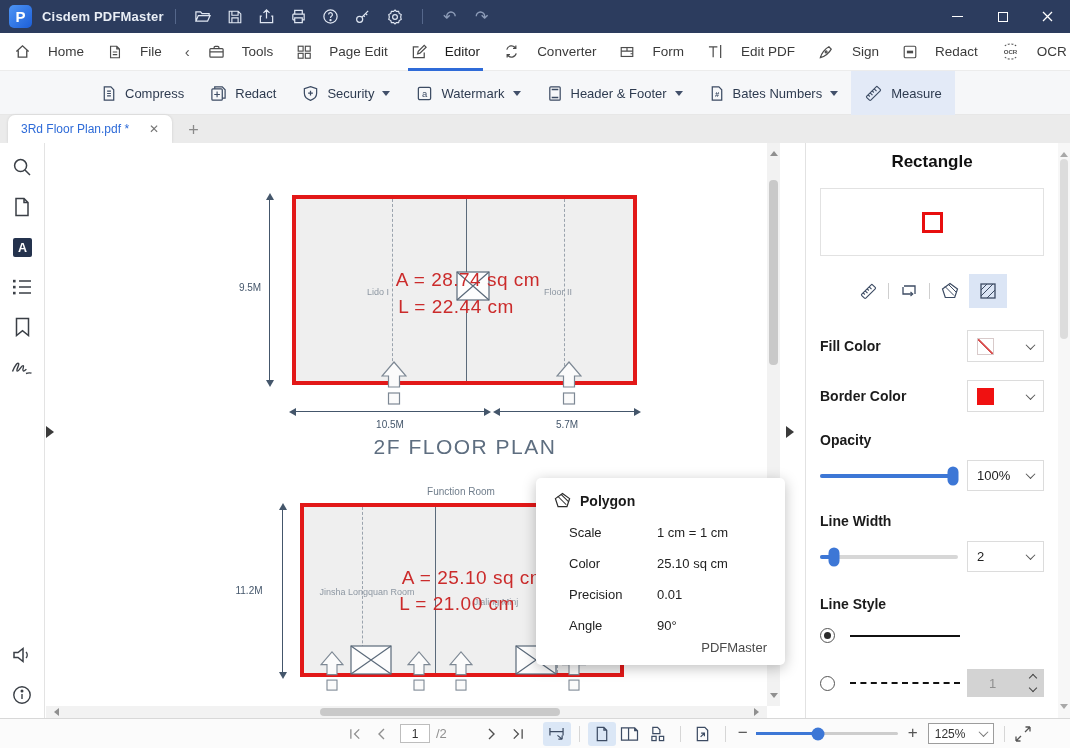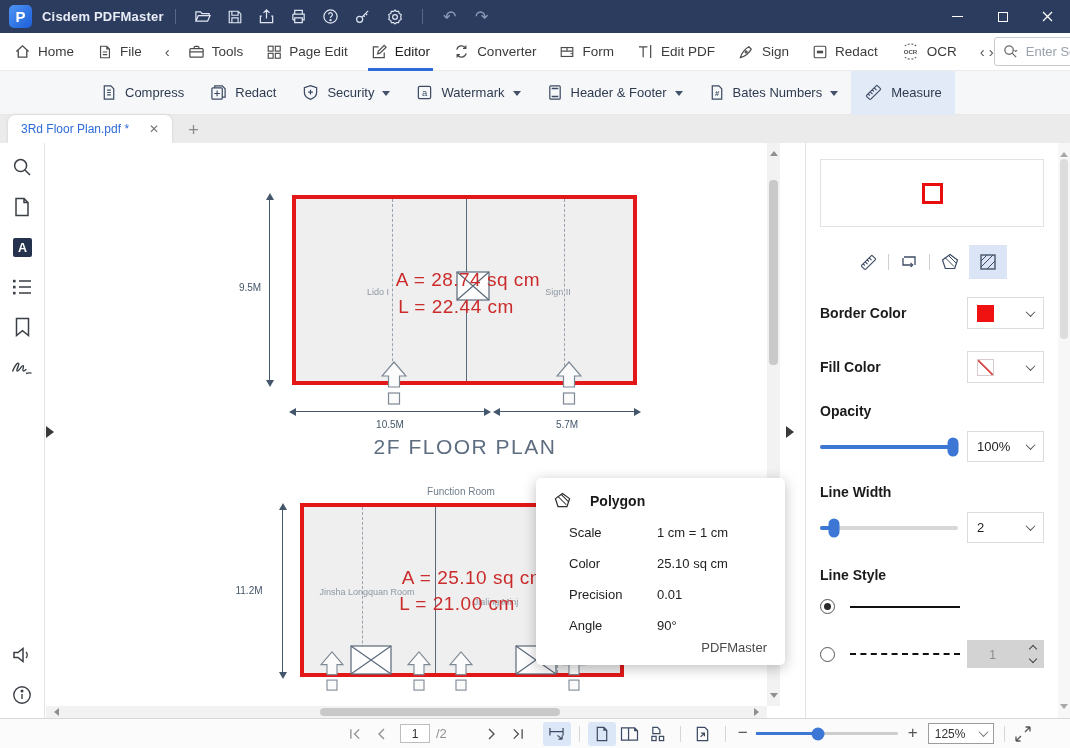--- a/index.html
+++ b/index.html
@@ -17,34 +17,34 @@
   .tb-div{width:1px;height:15px;background:#55678b;margin:0 11px;}
   .tb-icon{width:32px;height:26px;display:flex;align-items:center;justify-content:center;color:#dfe6f2;}
   .tb-icon.dim{color:#8d9cb8;font-size:16px;}
   .win-btns{margin-left:auto;display:flex;height:33px;}
   .win-btn{width:45px;height:33px;display:flex;align-items:center;justify-content:center;color:#fff;}
   .glyph-min{width:11px;height:0;border-top:1.2px solid #fff;}
   .glyph-max{width:10px;height:10px;border:1.2px solid #fff;}
   
   .ribbon{position:absolute;left:0;top:33px;width:100%;height:38px;background:#fff;
           border-bottom:1px solid #ececec;display:flex;align-items:center;padding-left:14px;}
-  .rtab{display:flex;align-items:center;gap:7px;font-size:13.5px;color:#3b3b3b;height:38px;
+  .rtab{display:flex;align-items:center;gap:17px;font-size:13.5px;color:#3b3b3b;height:38px;
         position:relative;margin-right:23px;white-space:nowrap;}
   .rtab .ric{color:#4c4c4c;}
   .rtab.active{color:#1c1c1c;}
   .rtab.active::after{content:'';position:absolute;left:-3px;right:-3px;bottom:0;height:3px;background:#2F6BD8;}
   .rchev{font-size:15px;color:#555;margin-right:18px;line-height:1;}
   .searchbox{margin-left:auto;margin-right:6px;width:200px;height:29px;border:1px solid #c9c9c9;
              border-radius:3px;display:flex;align-items:center;padding:0 8px;gap:6px;background:#fff;}
   .searchbox input{border:none;outline:none;flex:1;font-size:13px;color:#444;min-width:0;
                    font-family:"Liberation Sans",sans-serif;}
   .searchbox input::placeholder{color:#9aa2ad;}
   
   .toolbar2{position:absolute;left:0;top:71px;width:100%;height:44px;background:#f6f7f9;
-            border-bottom:1px solid #e7e7e7;display:flex;align-items:center;padding-left:88px;}
+            border-bottom:1px solid #e7e7e7;display:flex;align-items:flex-start;padding-left:88px;}
   .t2item{display:flex;align-items:center;gap:8px;font-size:13px;color:#2e3b50;height:44px;
           padding:0 13px;white-space:nowrap;}
   .t2item .t2ic{color:#3c4b63;}
   .t2item.active{background:#e3eaf7;}
   .caret{width:0;height:0;border:4px solid transparent;border-top:5px solid #42506a;margin-top:5px;}
   
   .tabstrip{position:absolute;left:0;top:115px;width:100%;height:28px;background:#ebebeb;
             display:flex;align-items:flex-end;}
   .doc-tab{height:28px;background:#fff;border-radius:7px 7px 0 0;display:flex;align-items:center;
            padding:0 13px;margin-left:8px;font-size:12px;color:#2E6BD8;gap:20px;
@@ -78,21 +78,21 @@
   .dimv::after{content:'';position:absolute;bottom:-1px;left:-4.5px;border:4px solid transparent;
                border-top:7px solid #44566b;transform:translateY(7px);}
   .dim-label{position:absolute;font-size:10px;color:#44566b;transform:translateX(-50%);white-space:nowrap;}
   .plan-caption{position:absolute;transform:translateX(-50%);font-size:21px;color:#5E6E80;
                 letter-spacing:1.5px;white-space:nowrap;}
   .door{position:absolute;z-index:2;}
   .xbox{position:absolute;z-index:1;}
   
   .popup{position:absolute;left:536px;top:335px;width:249px;height:187px;background:#fff;
          border-radius:5px;box-shadow:0 3px 14px rgba(0,0,0,.25);z-index:12;padding:14px 18px 10px 18px;}
-  .popup-title{display:flex;align-items:center;gap:19px;font-size:14px;font-weight:bold;color:#1a1a1a;}
+  .popup-title{display:flex;align-items:center;gap:9px;font-size:14px;font-weight:bold;color:#1a1a1a;}
   .popup-row{display:flex;font-size:13px;color:#222;margin-top:16px;padding-left:2px;}
   .popup-row .pl{width:88px;margin-left:13px;}
   .popup-settings{position:absolute;right:18px;bottom:10px;font-size:13px;color:#4a4a4a;}
   .handle{position:absolute;width:0;height:0;border:6px solid transparent;border-left:8px solid #3a3a3a;z-index:5;}
   
   .vscroll{position:absolute;left:767px;top:0;width:13px;height:563px;background:#f2f2f2;}
   .vthumb{position:absolute;left:2px;width:9px;border-radius:4px;background:#c9c9c9;}
   .hscroll{position:absolute;left:46px;top:563px;width:721px;height:12px;background:#f2f2f2;}
   .hthumb{position:absolute;top:2px;height:8px;border-radius:4px;background:#c9c9c9;}
   .sc-tri{position:absolute;width:0;height:0;border:4px solid transparent;}
@@ -470,21 +470,21 @@
       </div>
     </div>
 
     <div class="canvas">
 
       <div class="plan" style="left:246px;top:52px;width:345px;height:190px;">
         <div class="inline-v v-dash" style="left:96px;"></div>
         <div class="inline-v v-solid" style="left:170px;"></div>
         <div class="inline-v v-dash" style="left:268px;"></div>
         <span class="room-label" style="left:82px;top:88px;">Lido I</span>
-        <span class="room-label" style="left:262px;top:88px;">Sign II</span>
+        <span class="room-label" style="left:262px;top:88px;">Floor II</span>
         <div class="xbox" style="left:160px;top:72px;">
           <svg width="34" height="30" viewBox="0 0 34 30" fill="#fdfdfd" stroke="#5b6a7a" stroke-width="1.2">
               <rect x="1" y="1" width="32" height="28"></rect>
               <path d="M1 1 L33 29 M33 1 L1 29" fill="none"></path>
             </svg>
         </div>
         <div class="measure-text" style="left:172px;top:70px;">A = 28.74 sq cm</div>
         <div class="measure-text" style="left:160px;top:97px;">L = 22.44 cm</div>
         <div class="door" style="left:85px;bottom:-24px;">
           <svg width="26" height="44" viewBox="0 0 26 44" fill="#fbfbfb" stroke="#7d8894" stroke-width="1.2">
@@ -594,20 +594,21 @@
       <div class="vthumb" style="top:37px;height:185px;"></div>
       <div class="sc-tri" style="left:3px;bottom:4px;border-top:5px solid #8f8f8f;"></div>
     </div>
     <div class="hscroll">
       <div class="sc-tri" style="top:2px;left:4px;border-right:5px solid #8f8f8f;"></div>
       <div class="hthumb" style="left:274px;width:240px;"></div>
       <div class="sc-tri" style="top:2px;right:4px;border-left:5px solid #8f8f8f;"></div>
     </div>
 
     <div class="panel">
+      <div class="panel-title">Rectangle</div>
       <div class="preview">
         <div class="preview-rect"></div>
       </div>
       <div class="toolrow">
         <div class="toolcell">
           <svg width="19" height="19" viewBox="0 0 20 20" fill="none" stroke="currentColor" stroke-width="1.2">
               <g transform="rotate(-45 10 10)">
                 <rect x="2" y="7" width="16" height="6" rx="1"></rect>
                 <path d="M5 7 v2.5 M8 7 v3.5 M11 7 v2.5 M14 7 v3.5"></path>
               </g>
@@ -628,32 +629,32 @@
             </svg>
         </div>
         <div class="toolcell sel">
           <svg width="18" height="18" viewBox="0 0 18 18" fill="none" stroke="currentColor" stroke-width="1.3">
               <rect x="2" y="2" width="14" height="14"></rect>
               <path d="M2 8 L8 2 M2 14 L14 2 M8 16 L16 8" stroke-width="1"></path>
             </svg>
         </div>
       </div>
 
+      <div class="prow" style="margin-top:22px;">
+        <span class="plabel">Fill Color</span>
+        <div class="combo" style="height:32px;">
+          <span class="swatch none"></span>
+          <span class="chev"></span>
+        </div>
+      </div>
+
       <div class="prow" style="margin-top:18px;">
         <span class="plabel">Border Color</span>
         <div class="combo" style="height:32px;">
           <span class="swatch red"></span>
-          <span class="chev"></span>
-        </div>
-      </div>
-
-      <div class="prow" style="margin-top:22px;">
-        <span class="plabel">Fill Color</span>
-        <div class="combo" style="height:32px;">
-          <span class="swatch none"></span>
           <span class="chev"></span>
         </div>
       </div>
 
       <div class="plabel" style="margin-top:20px;">Opacity</div>
       <div class="prow" style="margin-top:12px;">
         <div class="slider" style="width:138px;">
           <div class="fill" style="width:100%;"></div>
           <div class="sthumb" style="left:133px;"></div>
         </div>

